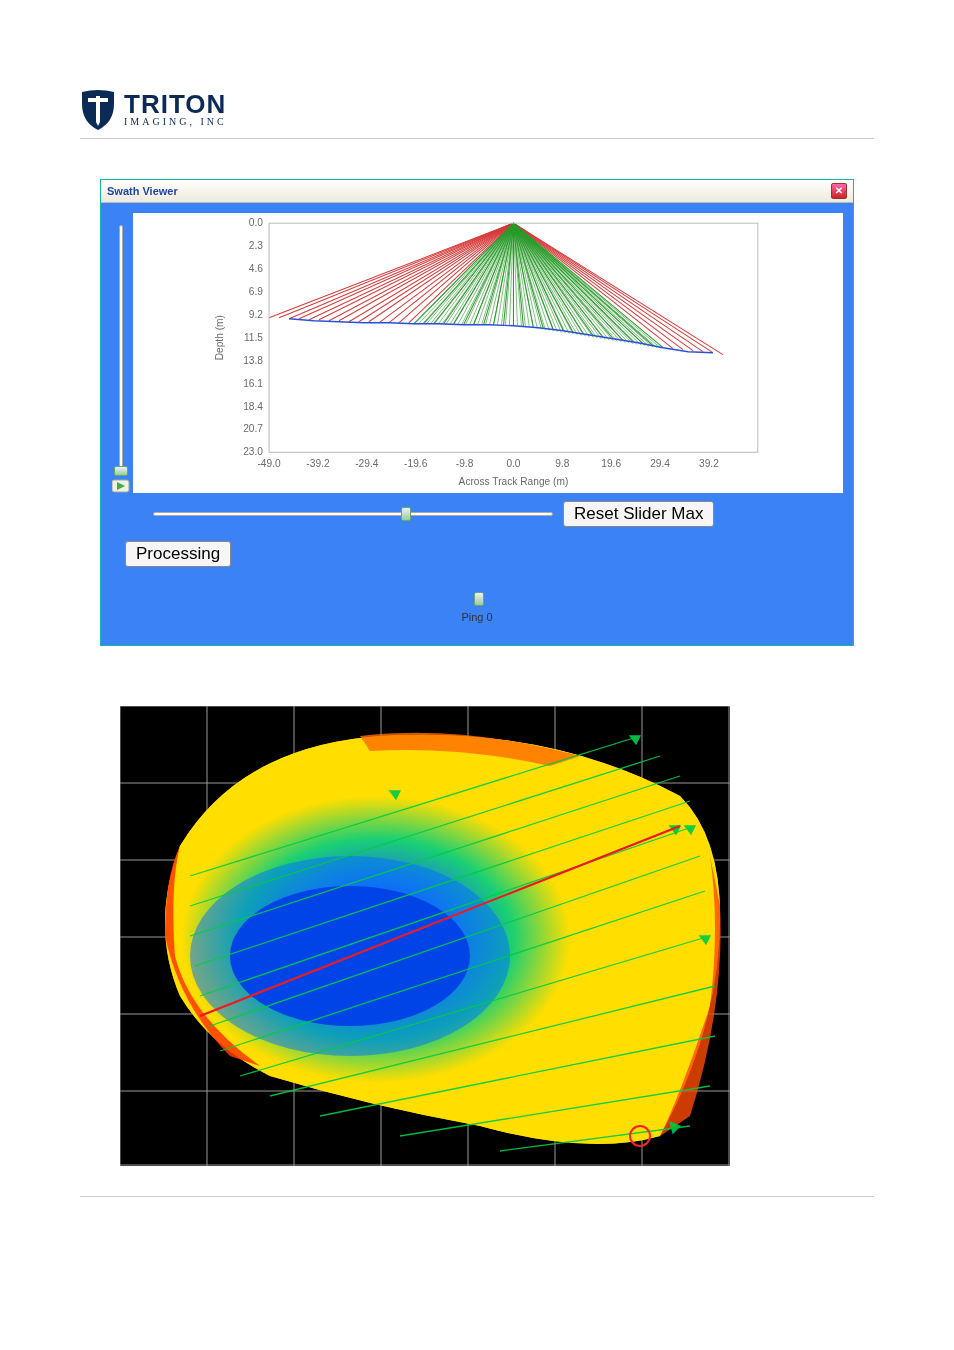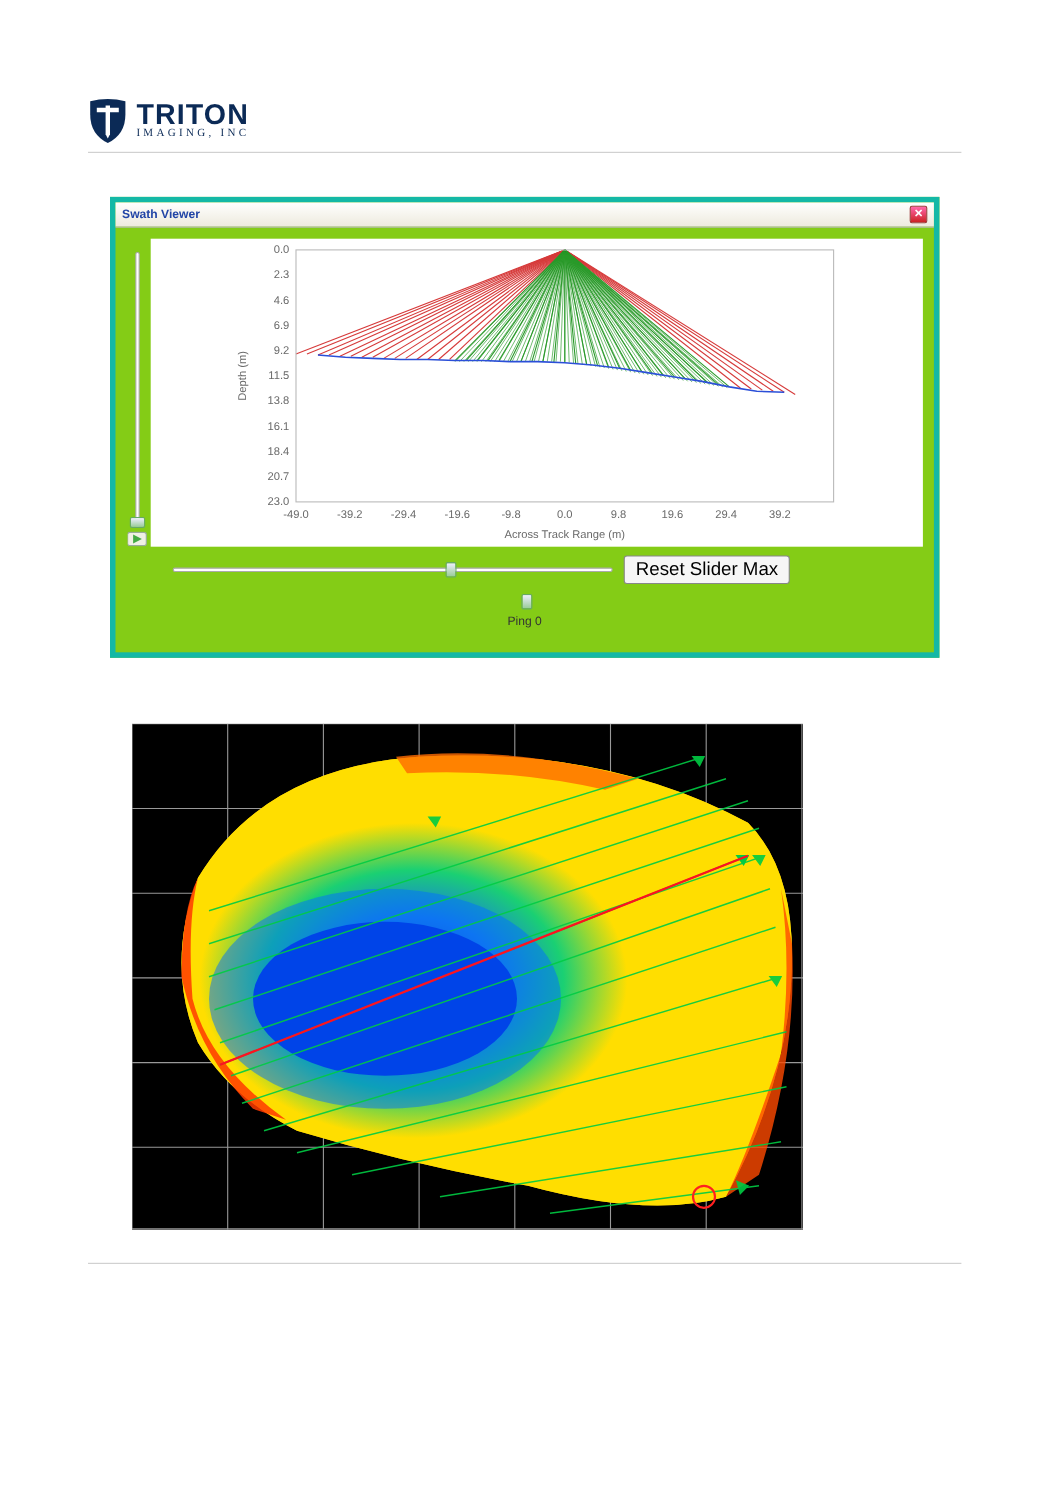--- a/index.html
+++ b/index.html
@@ -4,21 +4,21 @@
 <style>
   * { box-sizing: border-box; margin: 0; padding: 0; }
   body { font-family: Arial, sans-serif; background: #fff; width: 954px; margin: 0 auto; color: #333; }
   .page { padding: 40px 80px 30px 80px; position: relative; }
   .header { padding-bottom: 8px; border-bottom: 1px solid #ccc; margin-bottom: 40px; }
   .logo { display: flex; align-items: center; gap: 8px; margin-top: 48px; }
   .logo-icon svg { display: block; }
   .logo-text { display: flex; flex-direction: column; line-height: 1; }
   .logo-text .l1 { font-size: 26px; font-weight: 900; color: #0b2a56; letter-spacing: 1px; }
   .logo-text .l2 { font-size: 10px; color: #0b2a56; letter-spacing: 3px; font-family: Liberation Serif, serif; }
-  .swath-window { margin: 0 20px 60px 20px; border: 5px solid #14b8a6; background: #84cc16; }
+  .swath-window { margin: 0 20px 60px 20px; border: 1px solid #14b8a6; background: #3b82f6; }
   .swath-title { background: linear-gradient(#fff,#edeadd); border-bottom: 1px solid #bbb; font-size: 11px; font-weight: bold; color: #2245a6; padding: 3px 6px; display:flex; justify-content: space-between; align-items:center; }
   .closex { width:16px; height:16px; background:linear-gradient(#f6a,#c22); border:1px solid #933; color:#fff; font-size:10px; line-height:14px; text-align:center; border-radius:2px; cursor:pointer; }
   .swath-body { padding: 10px 10px 12px 10px; }
   .chartrow { display:flex; align-items:center; gap:2px; }
   .vslider { width:20px; height:280px; display:flex; flex-direction:column; justify-content:flex-end; align-items:center; }
   .vslider .track { width:4px; height:250px; background:#fff; border:1px solid #aaa; border-radius:2px; position:relative; }
   .vslider .thumb { position:absolute; bottom:-2px; left:-6px; width:14px; height:10px; background:linear-gradient(#eef,#9c9); border:1px solid #6a6; border-radius:2px; }
   .playbtn { margin-top:4px; width:18px; height:14px; }
   .chart { flex:1; background:#fff; border:none; height:280px; position:relative; }
   .midcontrols { display:flex; align-items:center; gap:10px; margin:8px 0 14px 42px; }
@@ -212,20 +212,23 @@
             </svg>
         </div>
       </div>
       <div class="midcontrols">
         <div class="hslider">
           <div class="track"></div>
             <div class="thumb"></div>
         </div>
         <button class="winbtn">Reset Slider Max</button>
       </div>
+      <div class="procrow">
+        <button class="winbtn">Processing</button>
+      </div>
       <div class="pingrow">
         <div class="hslider">
           <div class="track"></div>
             <div class="thumb"></div>
         </div>
         <span class="pinglabel">Ping 0</span>
       </div>
     </div>
   </div>
 

